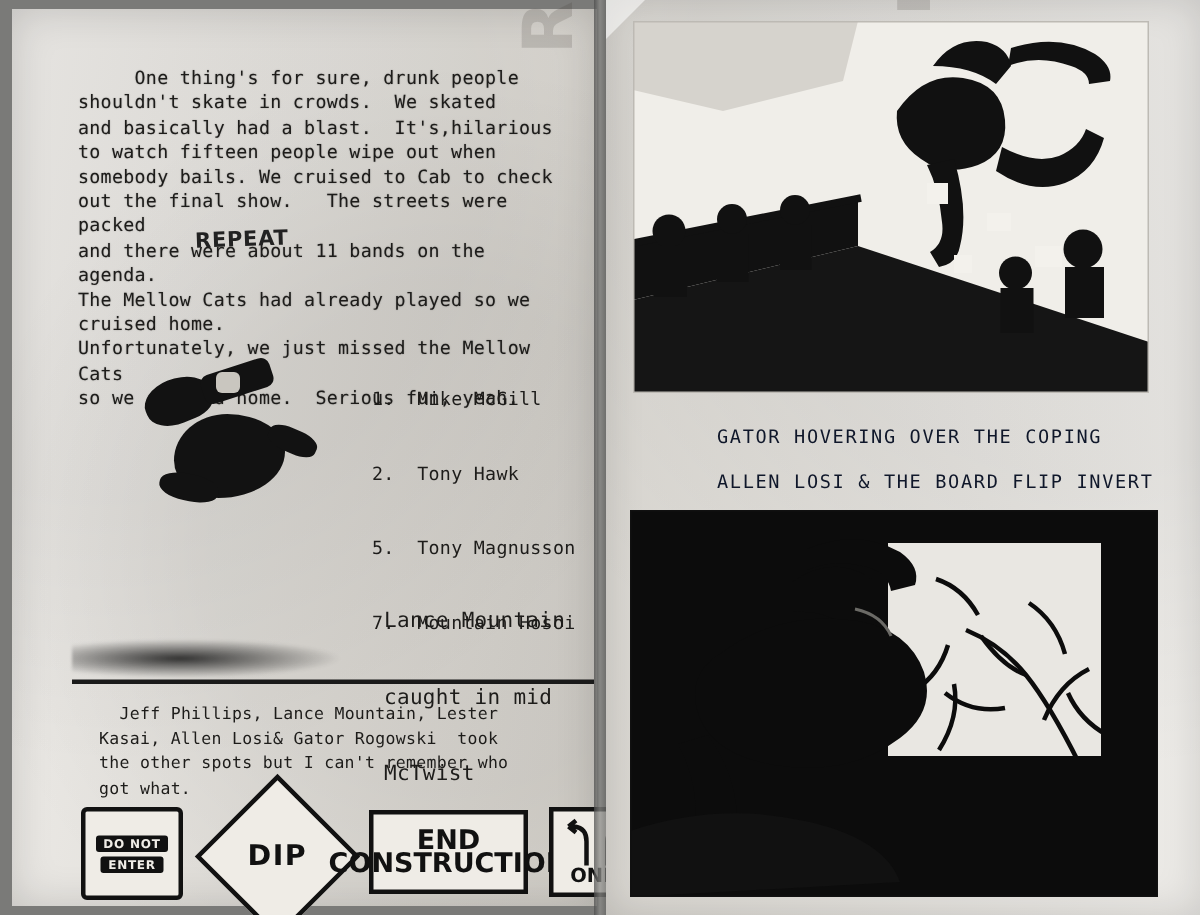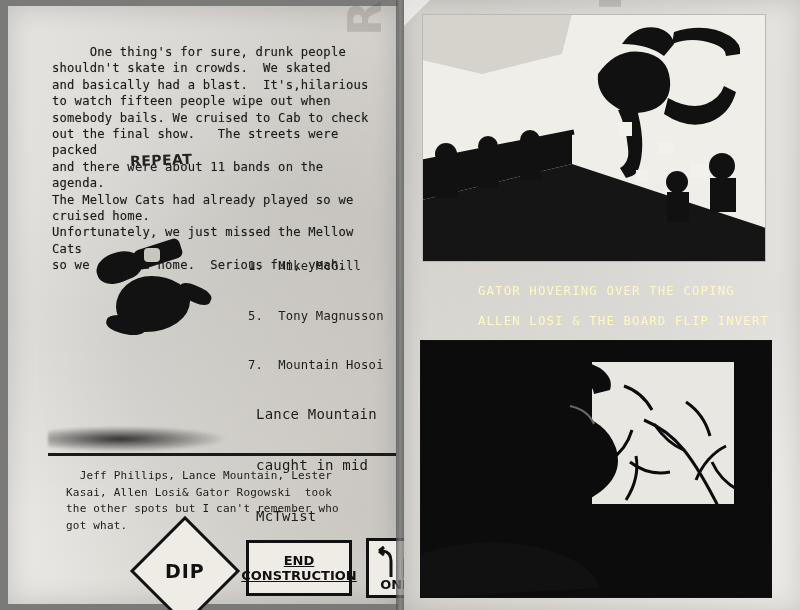--- a/index.html
+++ b/index.html
@@ -188,24 +188,23 @@
     transform: rotate(45deg);
     font-size: 0;
   }
   .sign-dip .lbl {
     transform: rotate(-45deg);
     font-size: 19px;
     letter-spacing: 1px;
   }
   .sign-end {
     left: 196px; top: 14px; width: 100px; height: 50px;
-    font-size: 13px;
+    font-size: 18px;
     line-height: 15px;
     flex-direction: column;
-    text-decoration: underline;
   }
   .sign-only {
     left: 316px; top: 12px; width: 66px; height: 60px;
     flex-direction: column;
     justify-content: flex-end;
     padding-bottom: 3px;
     font-size: 13px;
     box-sizing: border-box;
   }
   .arrow-svg { position: absolute; left: 6px; top: 4px; }
@@ -215,21 +214,21 @@
     background: #e8e6e1;
     overflow: hidden;
   }
   .photo-top { left: 422px; top: 14px; width: 344px; height: 248px; }
   .photo-bottom { left: 420px; top: 340px; width: 352px; height: 258px; }
   .ph-caption {
     position: absolute;
     font-family: "DejaVu Sans Mono", monospace;
     font-size: 12.4px;
     letter-spacing: 1.1px;
-    color: #fef9c3;
+    color: #0f172a;
   }
   .ph-cap-1 { left: 478px; top: 283px; }
   .ph-cap-2 { left: 478px; top: 313px; }
   .corner-fold {
     position: absolute;
     left: 0; top: 0;
     width: 0; height: 0;
     border-top: 26px solid rgba(255,255,255,0.55);
     border-right: 26px solid transparent;
   }
@@ -262,39 +261,44 @@
       <div class="blob" style="left:26px; top:34px; width:74px; height:56px; border-radius:48% 52% 60% 40%/55% 45% 55% 45%;"></div>
       <div class="blob" style="left:6px; top:10px; width:46px; height:30px; border-radius:50% 60% 40% 50%; transform:rotate(-22deg);"></div>
       <div class="blob" style="left:44px; top:2px; width:48px; height:20px; border-radius:6px; transform:rotate(-18deg);"></div>
       <div class="blob" style="left:88px; top:44px; width:34px; height:16px; border-radius:40%; transform:rotate(24deg);"></div>
       <div class="blob" style="left:16px; top:74px; width:40px; height:18px; border-radius:45%; transform:rotate(12deg);"></div>
       <div class="blob" style="left:54px; top:6px; width:16px; height:14px; background:#c9c6bf; border-radius:4px;"></div>
     </div>
 
     <div class="typed rank-list">
       <span class="rank-row"><span>1.</span>  <span>Mike McGill</span></span>
+      <span class="rank-row"><span>2.</span>  <span>Tony Hawk</span></span>
       <span class="rank-row"><span>5.</span>  <span>Tony Magnusson</span></span>
       <span class="rank-row"><span>7.</span>  <span>Mountain Hosoi</span></span>
     </div>
 
     <div class="typed caption-box">
       <span>Lance Mountain</span>
       <span>caught in mid</span>
       <span>McTwist</span>
     </div>
 
     <div class="smudge"></div>
     <div class="hr-rule"></div>
 
     <div class="typed bottom-note">  Jeff Phillips, Lance Mountain, Lester
 Kasai, Allen Losi&amp; Gator Rogowski  took
 the other spots but I can't remember who
 got what.</div>
 
     <div class="signs">
+      <div class="sign sign-donotenter">
+        <span class="bar">DO NOT</span>
+        <span class="bar">ENTER</span>
+      </div>
       <div class="sign sign-dip">
         <span class="lbl">DIP</span>
       </div>
       <div class="sign sign-end">
         <span>END</span>
         <span>CONSTRUCTION</span>
       </div>
       <div class="sign sign-only">
         <span class="arrow-svg">
           <svg width="52" height="34" viewBox="0 0 52 34">

